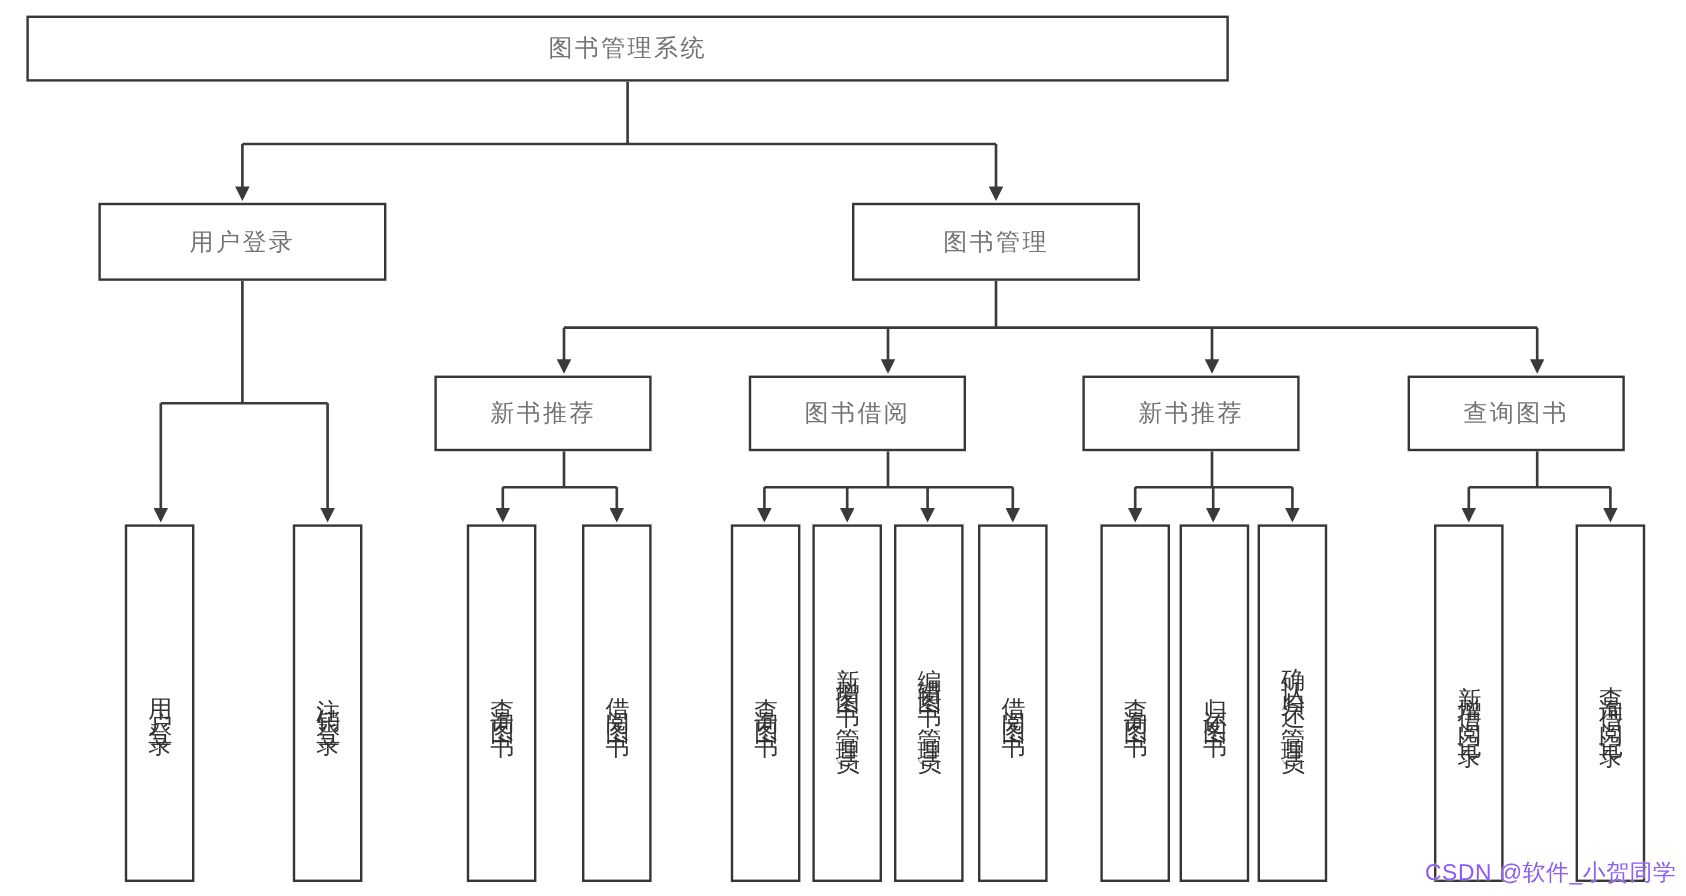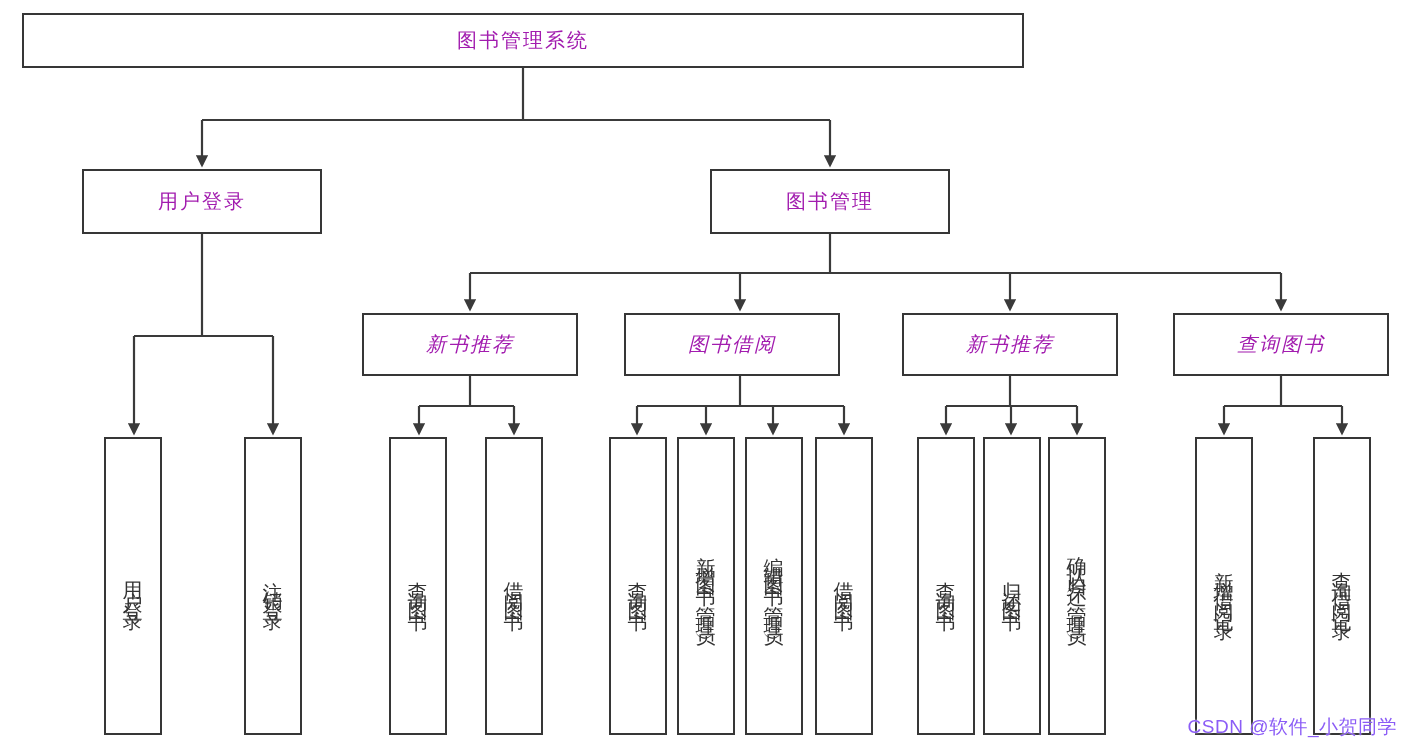--- a/index.html
+++ b/index.html
@@ -22,29 +22,29 @@
     z-index: 0;
   }
   .node {
     position: absolute;
     box-sizing: border-box;
     background: #ffffff;
     border: 2.5px solid #363636;
     display: flex;
     align-items: center;
     justify-content: center;
-    color: #a21caf;
+    color: #737373;
     font-size: 20px;
     letter-spacing: 2px;
     z-index: 1;
     white-space: nowrap;
   }
   .root-box   { left: 22px;  top: 13px;  width: 1002px; height: 55px; }
   .l2-box     { top: 169px; width: 240px; height: 65px; }
-  .l3-box     { top: 313px; width: 216px; height: 63px; font-style: italic; }
+  .l3-box     { top: 313px; width: 181px; height: 63px; }
   .leaf {
     position: absolute;
     top: 437px;
     width: 58px;
     height: 298px;
     box-sizing: border-box;
     background: #ffffff;
     border: 2.5px solid #363636;
     display: flex;
     align-items: center;

